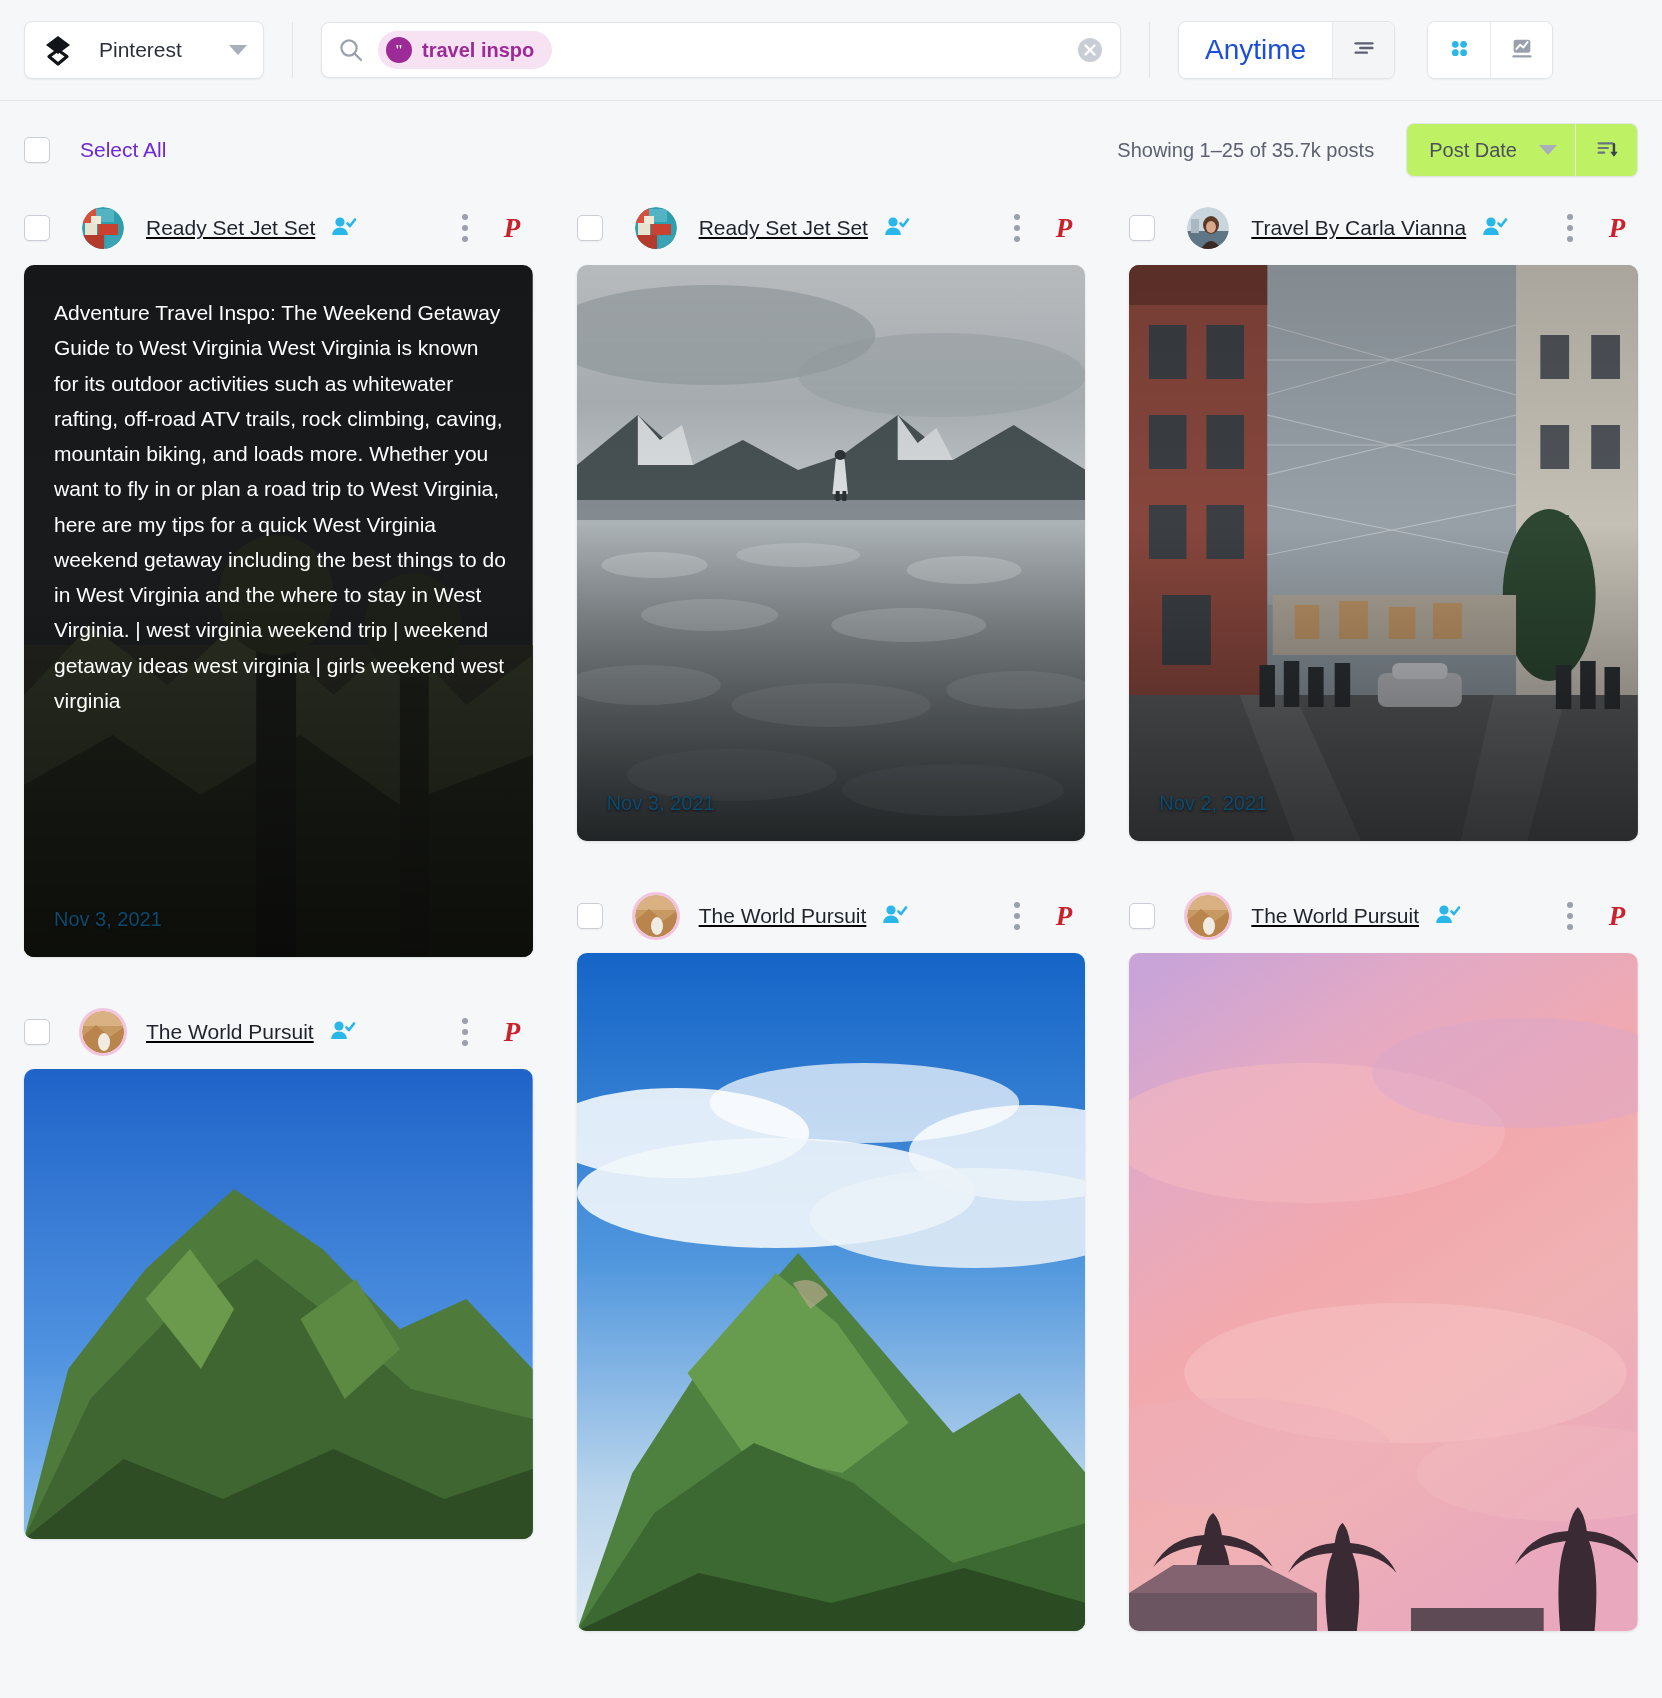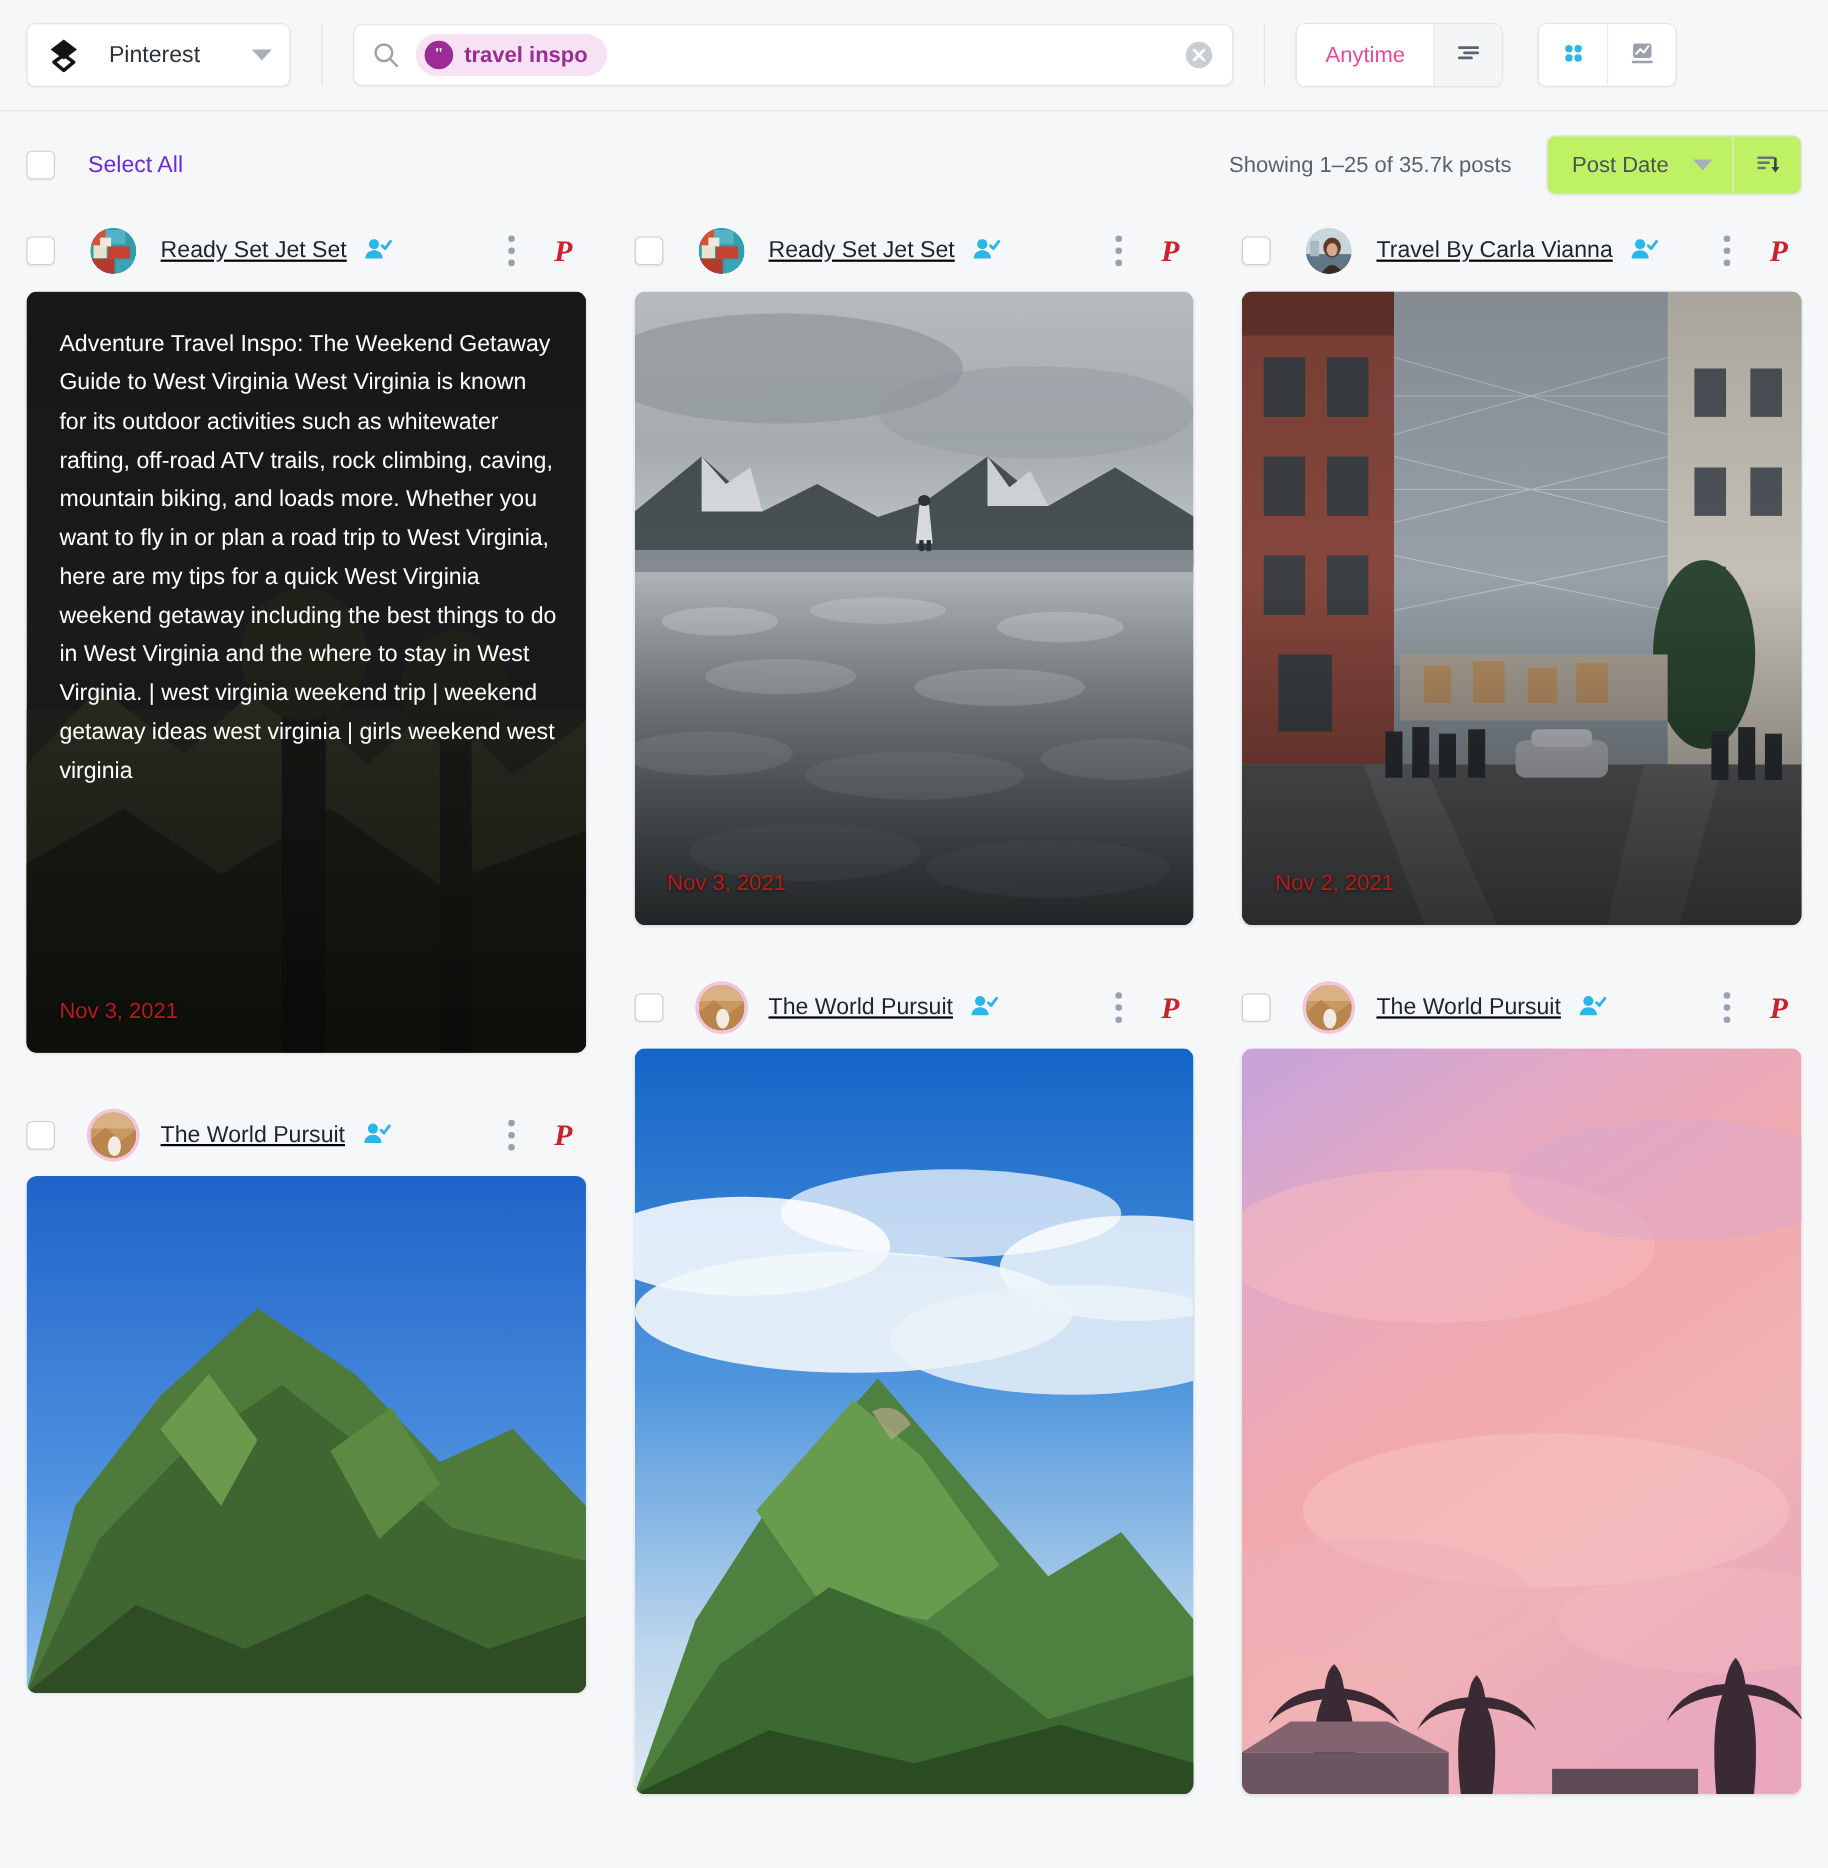--- a/index.html
+++ b/index.html
@@ -111,21 +111,21 @@
   }
   .seg-btn {
     height: 56px;
     display: flex;
     align-items: center;
     justify-content: center;
     cursor: pointer;
     background: #ffffff;
   }
   .seg-btn + .seg-btn { border-left: 1px solid #e6e9ed; }
-  .seg-text { padding: 0 26px; font-size: 20px; color: #ec4899; white-space: nowrap; }
+  .seg-text { padding: 0 26px; font-size: 28px; color: #1d4ed8; white-space: nowrap; }
   .seg-ico { width: 62px; }
   .seg-ico.active { background: #f3f5f7; }
 
   
   .subheader {
     height: 98px;
     display: flex;
     align-items: center;
     padding: 0 24px;
   }
@@ -228,21 +228,21 @@
     border-radius: 10px;
     overflow: hidden;
     position: relative;
     margin-top: 8px;
     box-shadow: 0 1px 3px rgba(0,0,0,.10);
   }
   .card-date {
     position: absolute;
     left: 30px;
     bottom: 26px;
-    color: #b91c1c;
+    color: #0c4a6e;
     font-size: 20px;
     text-shadow: 0 1px 3px rgba(0,0,0,.7);
     z-index: 4;
   }
   .card-caption {
     position: absolute;
     left: 30px; right: 24px; top: 30px;
     color: #ffffff;
     font-size: 21px;
     line-height: 1.68;

